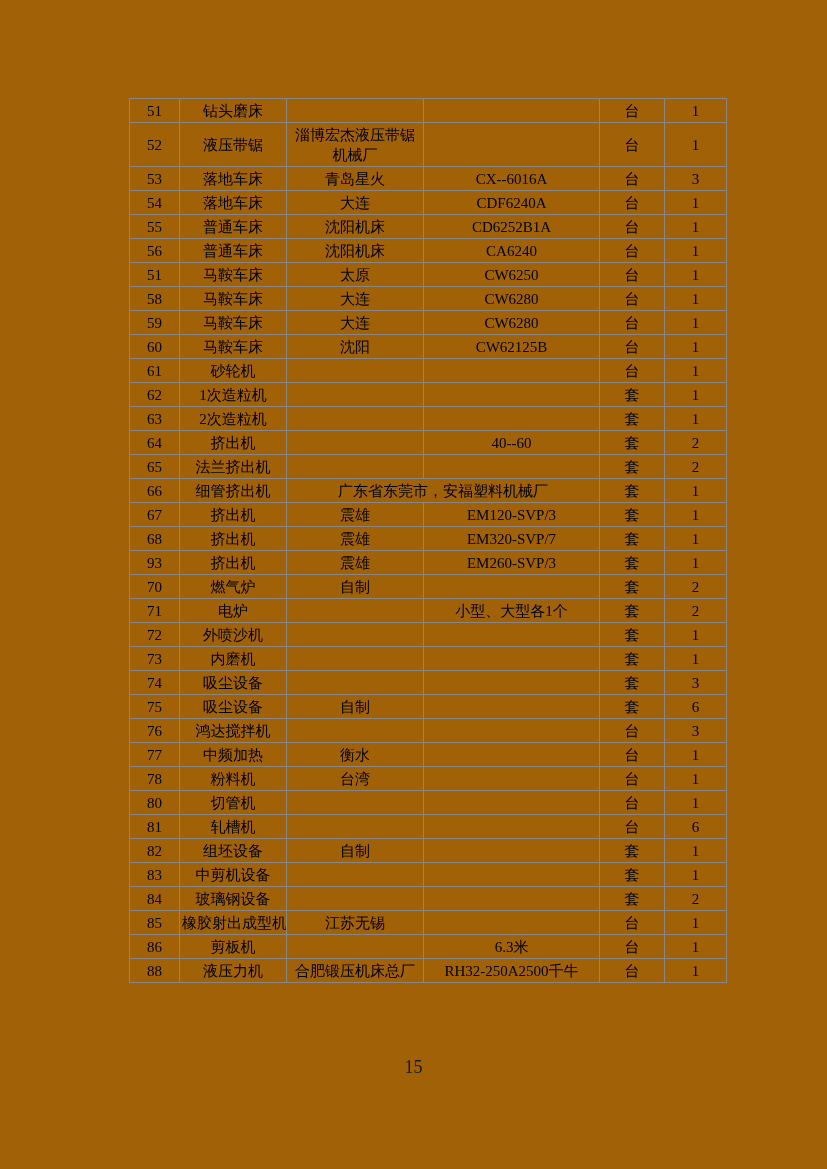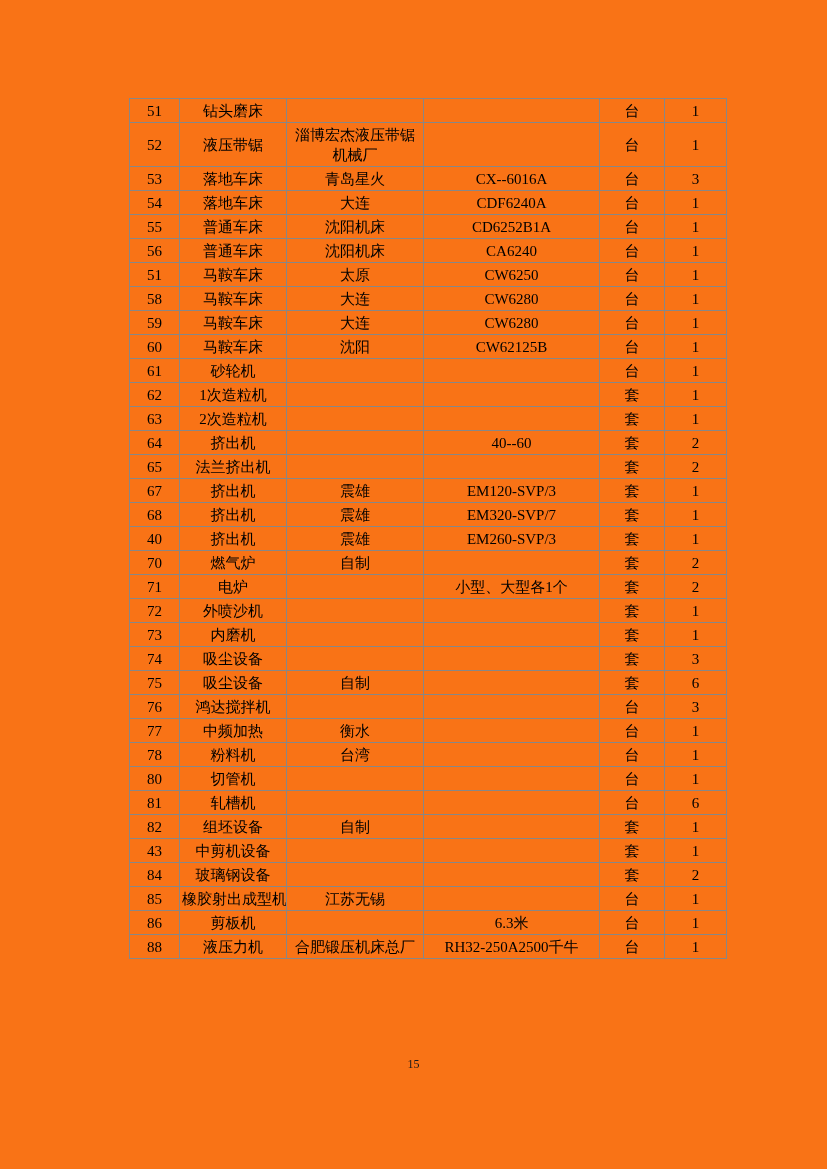--- a/index.html
+++ b/index.html
@@ -3,21 +3,21 @@
 <meta charset="utf-8">
 <style>
   html, body { margin: 0; padding: 0; }
   body {
     width: 827px; height: 1169px;
     background: #ffffff;
     position: relative;
     font-family: "Liberation Serif", "DejaVu Serif", serif;
     color: #000000;
   }
-  .page { position: absolute; inset: 0; background: #f97316; overflow: hidden; }
+  .page { position: absolute; inset: 0; background: #a16207; overflow: hidden; }
 
   .equip-table {
     position: absolute;
     left: 129px; top: 98px;
     width: 597px;
     border-collapse: collapse;
     table-layout: fixed;
   }
   .equip-table td {
     border: 1px solid #878787;
@@ -37,21 +37,21 @@
   tbody tr:nth-child(2)  td { height: 43px; }
   tbody tr:nth-child(38) td { height: 39px; }
   
   tbody tr:nth-child(38) td.col-model { padding: 12px 26px; }
 
   .page-number {
     position: absolute;
     top: 1057px; left: 0;
     width: 100%;
     text-align: center;
-    font-size: 12px;
+    font-size: 18px;
     color: #1a1a1a;
   }
 </style>
 </head>
 <body>
 
 <div class="page">
 
   <table class="equip-table">
     <colgroup>
@@ -177,37 +177,44 @@
         </tr>
         <tr>
           <td class="col-no">65</td>
           <td class="col-name">法兰挤出机</td>
           <td class="col-mfr"></td>
           <td class="col-model"></td>
           <td class="col-unit">套</td>
           <td class="col-qty">2</td>
         </tr>
         <tr>
+          <td class="col-no">66</td>
+          <td class="col-name">细管挤出机</td>
+          <td class="col-mfr-model" colspan="2">广东省东莞市，安福塑料机械厂</td>
+          <td class="col-unit">套</td>
+          <td class="col-qty">1</td>
+        </tr>
+        <tr>
           <td class="col-no">67</td>
           <td class="col-name">挤出机</td>
           <td class="col-mfr">震雄</td>
           <td class="col-model">EM120-SVP/3</td>
           <td class="col-unit">套</td>
           <td class="col-qty">1</td>
         </tr>
         <tr>
           <td class="col-no">68</td>
           <td class="col-name">挤出机</td>
           <td class="col-mfr">震雄</td>
           <td class="col-model">EM320-SVP/7</td>
           <td class="col-unit">套</td>
           <td class="col-qty">1</td>
         </tr>
         <tr>
-          <td class="col-no">40</td>
+          <td class="col-no">93</td>
           <td class="col-name">挤出机</td>
           <td class="col-mfr">震雄</td>
           <td class="col-model">EM260-SVP/3</td>
           <td class="col-unit">套</td>
           <td class="col-qty">1</td>
         </tr>
         <tr>
           <td class="col-no">70</td>
           <td class="col-name">燃气炉</td>
           <td class="col-mfr">自制</td>
@@ -297,21 +304,21 @@
         </tr>
         <tr>
           <td class="col-no">82</td>
           <td class="col-name">组坯设备</td>
           <td class="col-mfr">自制</td>
           <td class="col-model"></td>
           <td class="col-unit">套</td>
           <td class="col-qty">1</td>
         </tr>
         <tr>
-          <td class="col-no">43</td>
+          <td class="col-no">83</td>
           <td class="col-name">中剪机设备</td>
           <td class="col-mfr"></td>
           <td class="col-model"></td>
           <td class="col-unit">套</td>
           <td class="col-qty">1</td>
         </tr>
         <tr>
           <td class="col-no">84</td>
           <td class="col-name">玻璃钢设备</td>
           <td class="col-mfr"></td>

